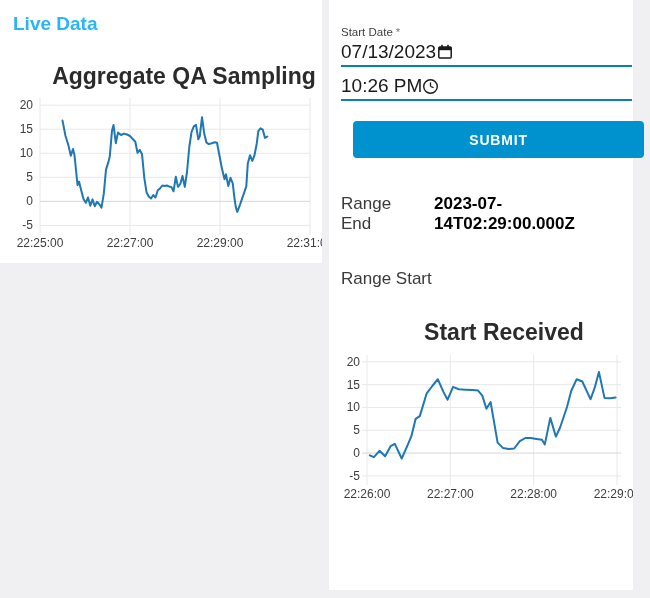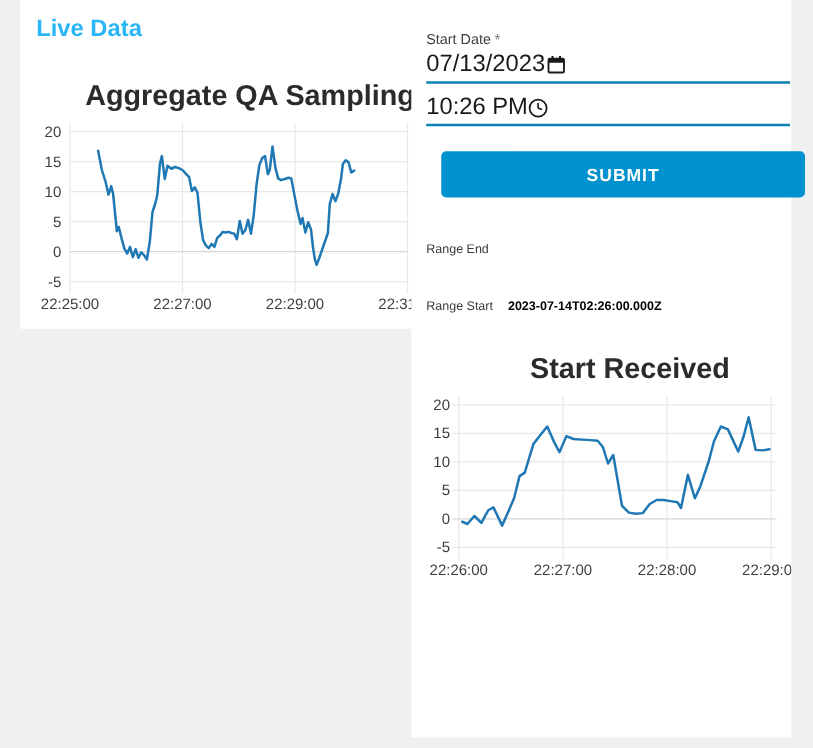--- a/index.html
+++ b/index.html
@@ -3,21 +3,21 @@
 <meta charset="utf-8">
 <style>
   * { box-sizing: border-box; }
   html,body { margin:0; padding:0; }
   body {
     width:650px; height:598px; position:relative; overflow:hidden;
     background:#f0f0f2;
     font-family:"Liberation Sans", sans-serif;
   }
   .card { position:absolute; background:#ffffff; }
-  .card-left  { left:16px;   top:0; width:322px; height:263px; }
+  .card-left  { left:0;   top:0; width:322px; height:263px; }
   .card-right { left:329px; top:0; width:304px; height:590px; }
 
   .panel-title {
     margin:13px 0 0 13px; font-size:19px; font-weight:bold; color:#29b6f6;
   }
   .chart-title {
     margin-top:28px; text-align:center; font-size:23px; font-weight:600; color:#2b2b2b;margin-left:46px;
   }
   .chart-svg { display:block; margin-top:2px; }
 
@@ -38,21 +38,21 @@
   .submit-btn {
     display:flex; align-items:center; justify-content:center;
     margin:20px 0 0 24px; width:291px; height:37px;
     background:#0092ce; color:#ffffff; border:none; border-radius:4px;
     font-family:"Liberation Sans", sans-serif;
     font-size:14px; font-weight:bold; letter-spacing:0.8px; cursor:pointer;
   }
 
   .result-row {
     display:flex; align-items:flex-start; gap:12px;
-    margin:36px 0 0 12px; font-size:10px;
+    margin:36px 0 0 12px; font-size:17px;
   }
   .result-row.second { margin-top:35px; }
   .result-label { color:#3a3a3a; }
   .result-value { color:#000000; font-weight:bold; }
 
   .hist-chart-title { margin-top:30px; }
 </style>
 </head>
 <body>
 
@@ -114,25 +114,25 @@
       </span>
     </div>
     <div class="underline"></div>
   </div>
 
 
   <button class="submit-btn">SUBMIT</button>
 
   <div class="result-row">
     <span class="result-label">Range End</span>
+    <span class="result-value">2023-07-14T02:29:00.000Z</span>
   </div>
 
   <div class="result-row second">
     <span class="result-label">Range Start</span>
-    <span class="result-value">2023-07-14T02:26:00.000Z</span>
   </div>
 
   <div class="chart-title hist-chart-title">Start Received</div>
   <svg class="chart-svg" width="304" height="156">
       <line x1="38" x2="38" y1="7" y2="137" stroke="#e8e8e8" stroke-width="1"></line>
       <text x="38" y="150" text-anchor="middle" font-size="12" fill="#3d3d3d">22:26:00</text>
       <line x1="121.33333333333333" x2="121.33333333333333" y1="7" y2="137" stroke="#e8e8e8" stroke-width="1"></line>
       <text x="121.33333333333333" y="150" text-anchor="middle" font-size="12" fill="#3d3d3d">22:27:00</text>
       <line x1="204.66666666666666" x2="204.66666666666666" y1="7" y2="137" stroke="#e8e8e8" stroke-width="1"></line>
       <text x="204.66666666666666" y="150" text-anchor="middle" font-size="12" fill="#3d3d3d">22:28:00</text>

